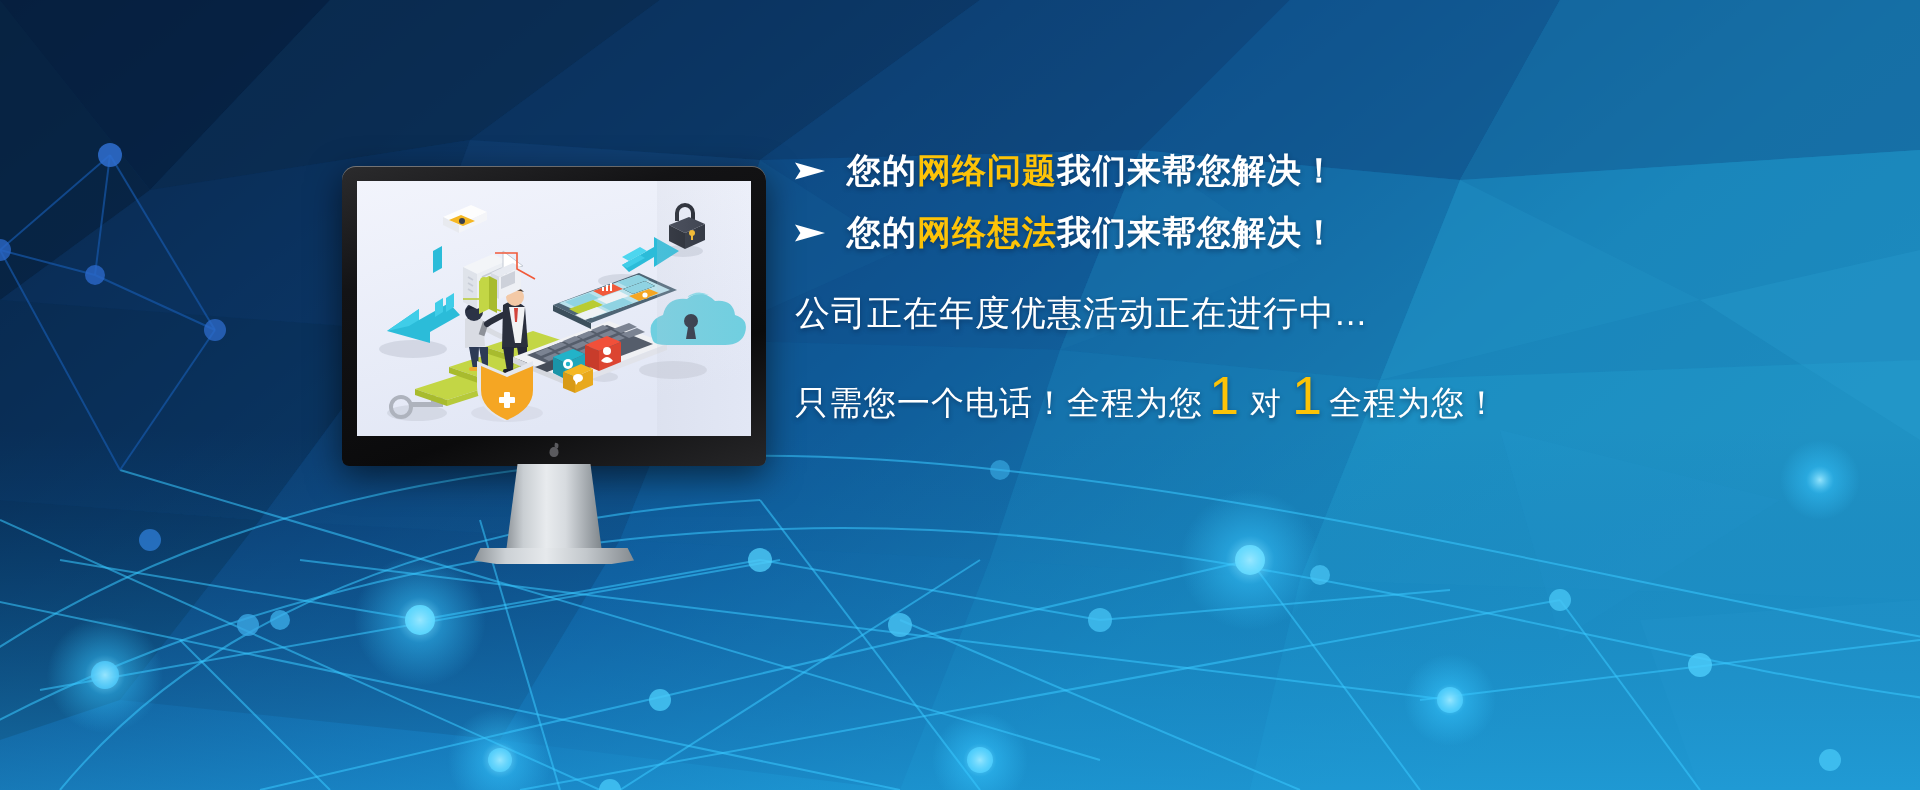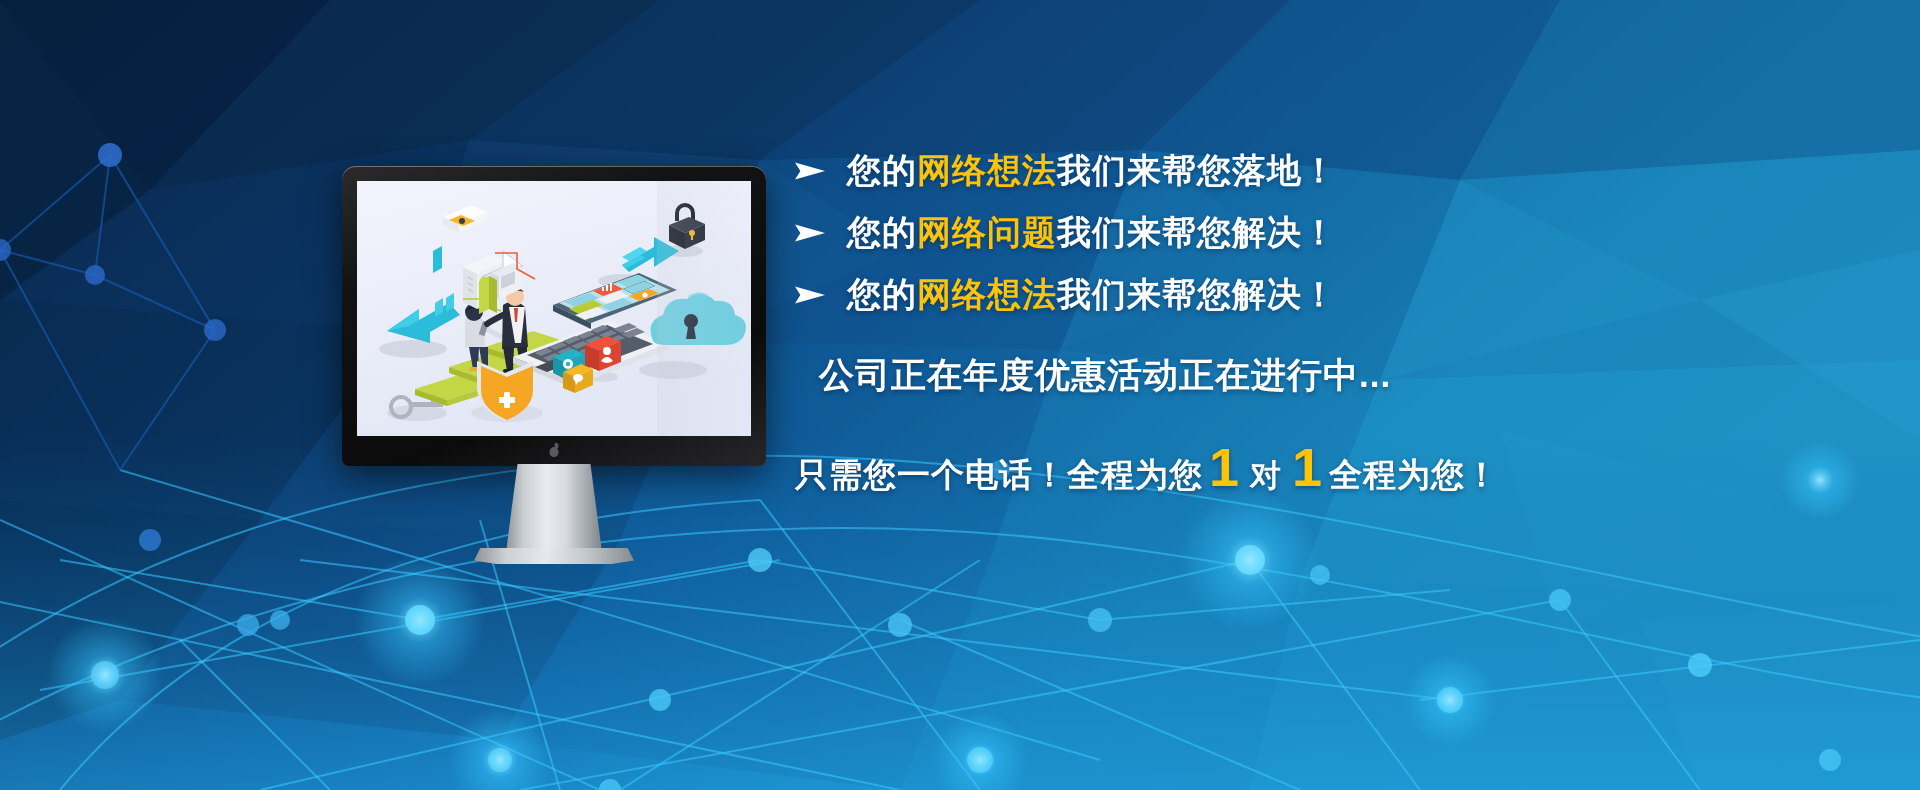--- a/index.html
+++ b/index.html
@@ -60,25 +60,25 @@
     background:#ffffff;
     clip-path:polygon(0% 8%,100% 50%,0% 92%,18% 50%);
     filter:drop-shadow(0 2px 3px rgba(0,0,0,.3));
   }
   .bline{
     font-size:34px;font-weight:bold;color:#ffffff;letter-spacing:1px;white-space:nowrap;
     text-shadow:0 2px 5px rgba(0,20,50,.45);
   }
   .hi{color:#fdc307;}
   .promo{
-    margin-top:26px;font-size:35px;font-weight:bold;color:#ffffff;letter-spacing:1px;
-    white-space:nowrap;text-shadow:0 2px 5px rgba(0,20,50,.45);margin-left:24px;
+    margin-top:26px;font-size:35px;font-weight:normal;color:#ffffff;letter-spacing:1px;
+    white-space:nowrap;text-shadow:0 2px 5px rgba(0,20,50,.45);
   }
   .cta{
-    margin-top:44px;font-size:33px;font-weight:bold;color:#ffffff;letter-spacing:1px;
+    margin-top:34px;font-size:33px;font-weight:normal;color:#ffffff;letter-spacing:1px;
     white-space:nowrap;text-shadow:0 2px 5px rgba(0,20,50,.45);display:flex;align-items:baseline;
   }
   .bignum{font-size:54px;color:#fdc307;line-height:0.9;padding:0 6px;font-family:"Liberation Sans",sans-serif;}
   .cta .sm{font-size:31px;padding:0 4px;}
 </style>
 </head>
 <body>
 
 <div id="banner">
 
@@ -444,24 +444,20 @@
 
       </div>
       <div class="apple-logo"></div>
     </div>
     <div class="mon-neck"></div>
     <div class="mon-base"></div>
   </div>
 
   <div id="copy">
 
-    <div class="bullet-row">
-      <div class="tri"></div>
-      <div class="bline"><span>您的</span><span class="hi">网络想法</span><span>我们来帮您落地！</span></div>
-    </div>
 
     <div class="bullet-row">
       <div class="tri"></div>
       <div class="bline"><span>您的</span><span class="hi">网络问题</span><span>我们来帮您解决！</span></div>
     </div>
 
     <div class="bullet-row">
       <div class="tri"></div>
       <div class="bline"><span>您的</span><span class="hi">网络想法</span><span>我们来帮您解决！</span></div>
     </div>

